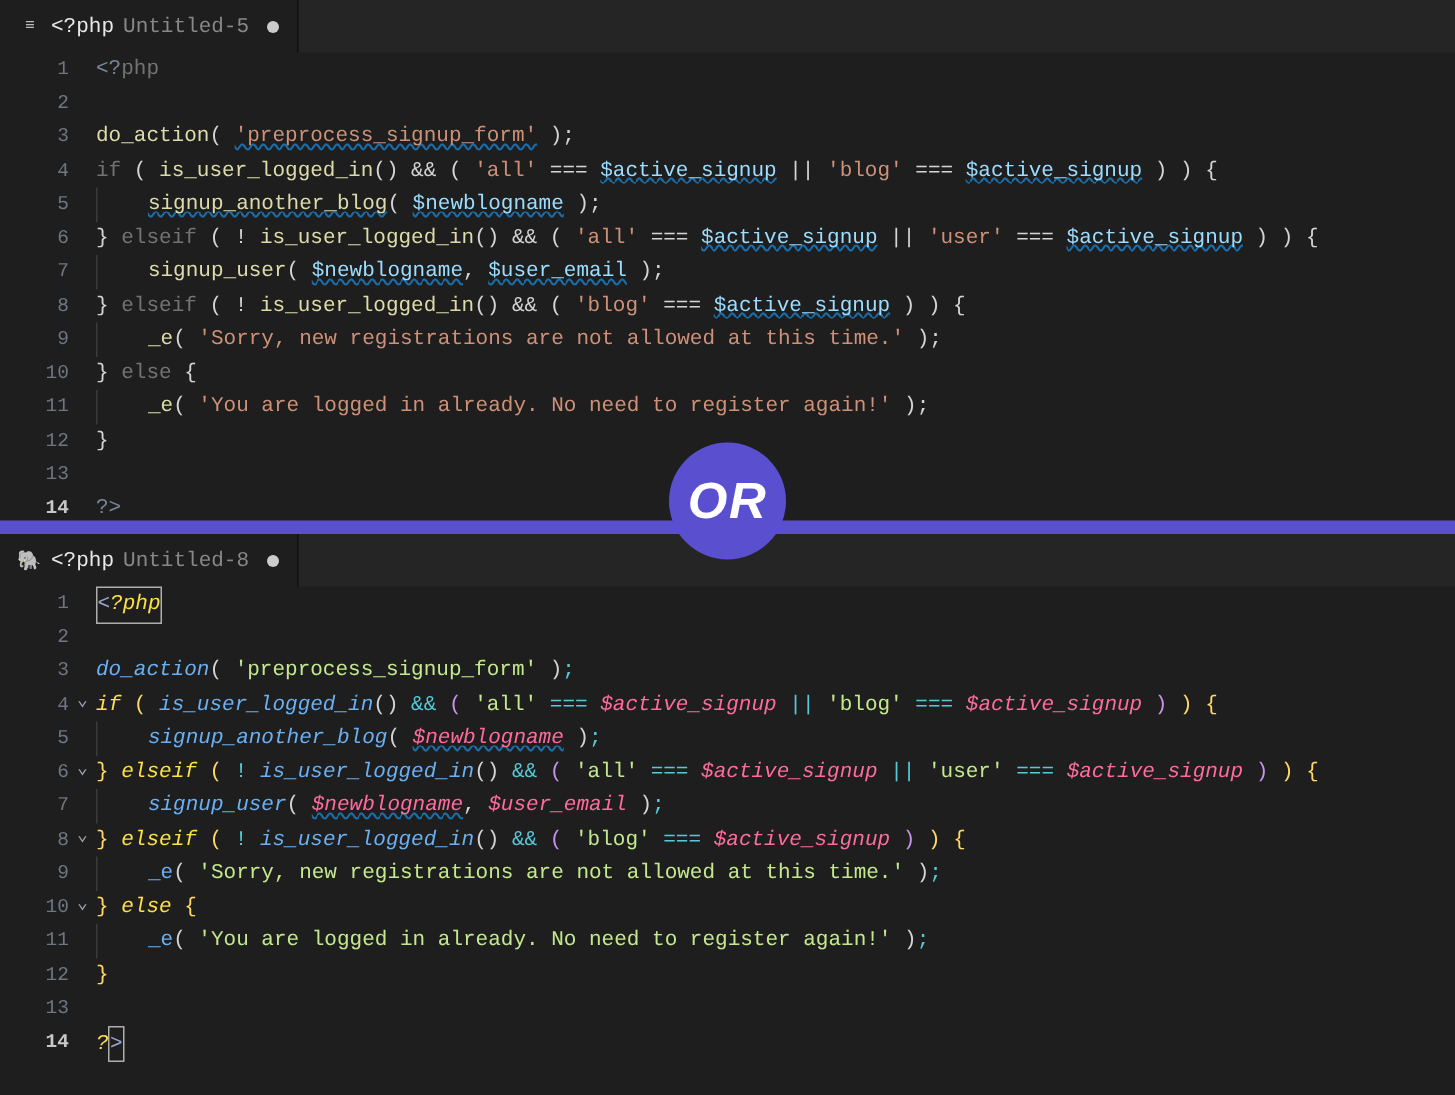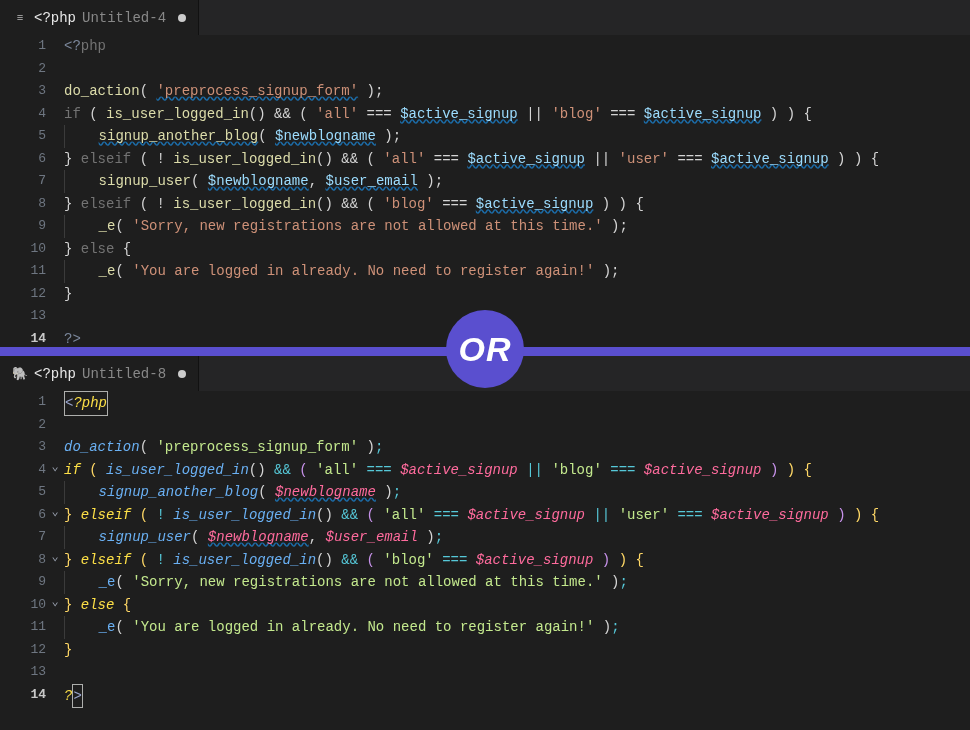--- a/index.html
+++ b/index.html
@@ -34,34 +34,34 @@
 .b-fn  { color:#6ab0f3; font-style:italic; }
 .b-str { color:#c3e88d; }
 .b-var { color:#ff6b9d; font-style:italic; }
 .b-op  { color:#56c8d8; }
 .b-tag { color:#9aa5ce; }
 .b-brace { color:#ffd866; }
 .b-brace2{ color:#c792ea; }
 .b-e   { color:#6ab0f3; }
 
 .divider { position:absolute; left:0; right:0; top:347px; height:9px; background:#5a4fcf; }
-.or-badge { position:absolute; left:50%; top:310px; transform:translateX(-50%); width:78px; height:78px; border-radius:50%; background:#5a4fcf; display:flex; align-items:center; justify-content:center; color:#fff; font-weight:900; font-size:34px; font-style:italic; font-family:Arial,sans-serif; z-index:10; letter-spacing:1px; }
+.or-badge { position:absolute; left:50%; top:295px; transform:translateX(-50%); width:78px; height:78px; border-radius:50%; background:#5a4fcf; display:flex; align-items:center; justify-content:center; color:#fff; font-weight:900; font-size:34px; font-style:italic; font-family:Arial,sans-serif; z-index:10; letter-spacing:1px; }
 #pane-top { height:352px; }
 #pane-bot { position:absolute; top:356px; left:0; right:0; }
 .elephant { color:#b58fd1; font-size:13px; }
 </style>
 </head>
 <body>
 
 <div class="pane" id="pane-top">
   <div class="tabbar">
     <div class="tab">
       <span class="tab-icon" style="color:#bbb;">≡</span>
       <span class="tab-file">&lt;?php</span>
-      <span class="tab-sub">Untitled-4</span>
+      <span class="tab-sub">Untitled-5</span>
       <span class="dirty-dot"></span>
     </div>
   </div>
   <div class="editor">
     <div class="gutter" id="gut-top">
         <div class="ln">1</div>
         <div class="ln">2</div>
         <div class="ln">3</div>
         <div class="ln">4</div>
         <div class="ln">5</div>

